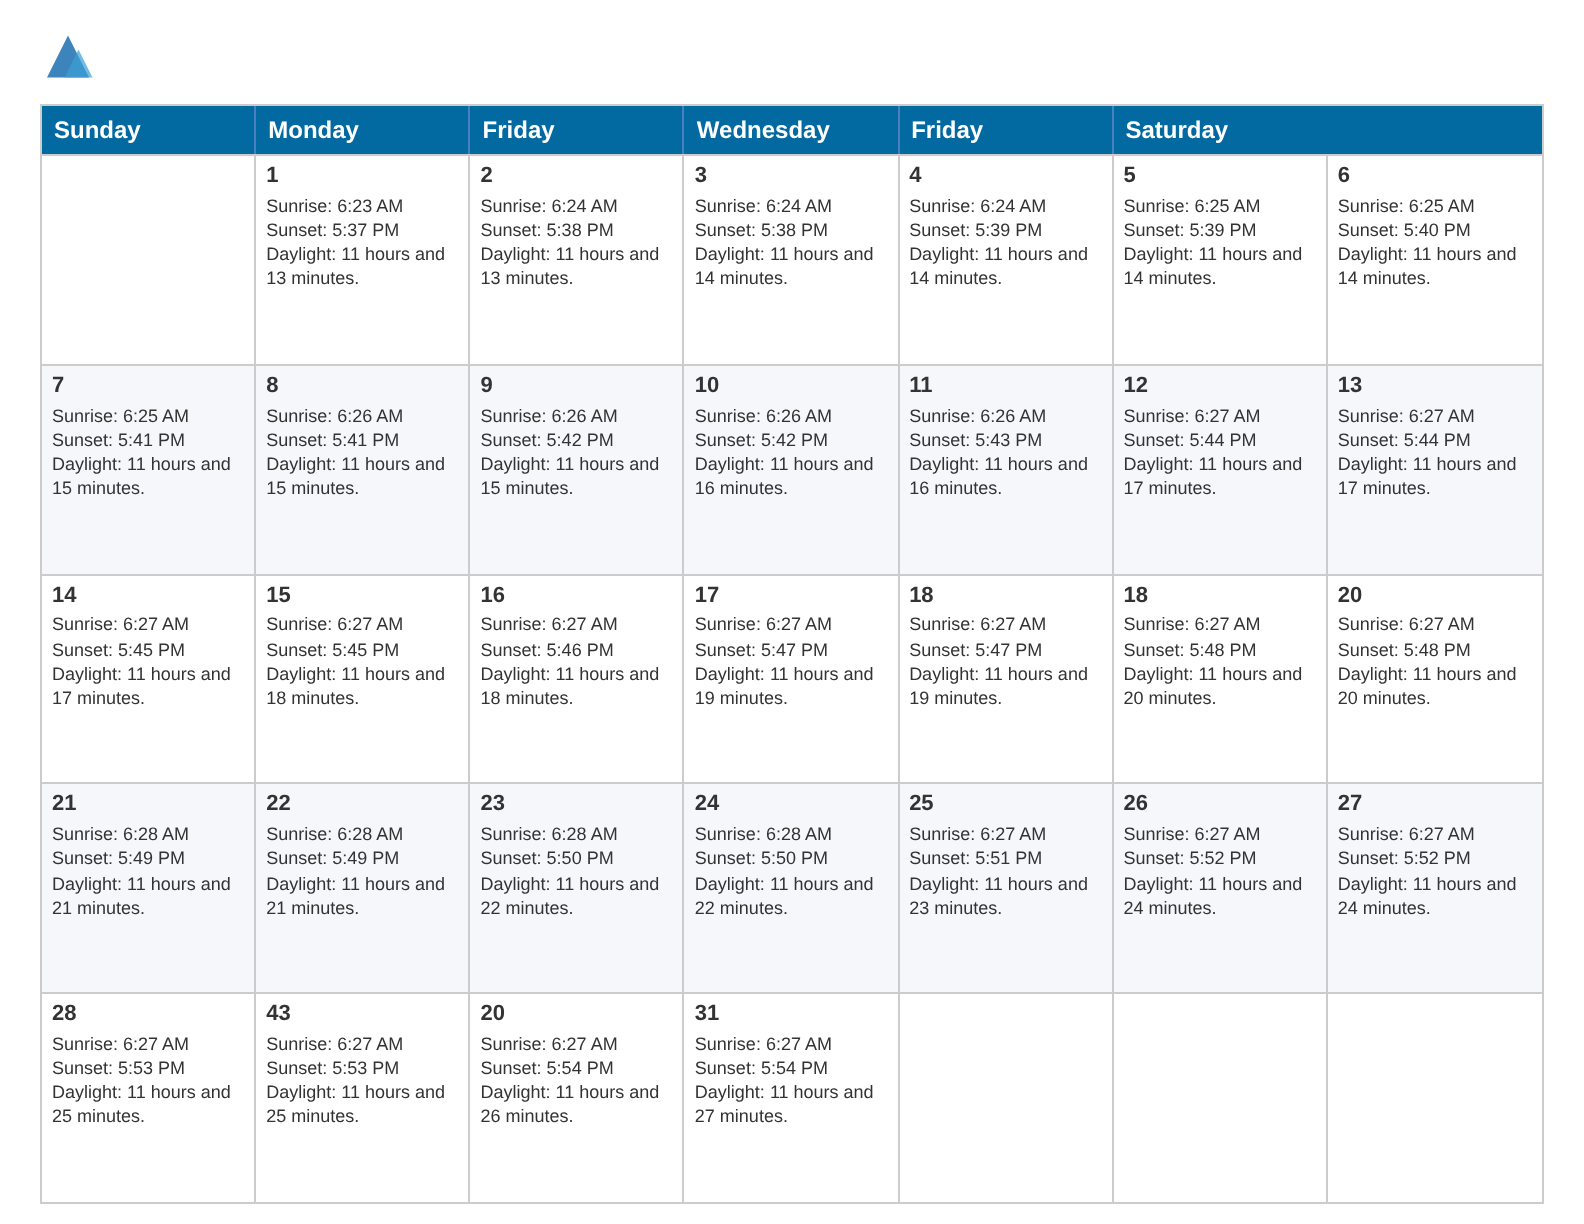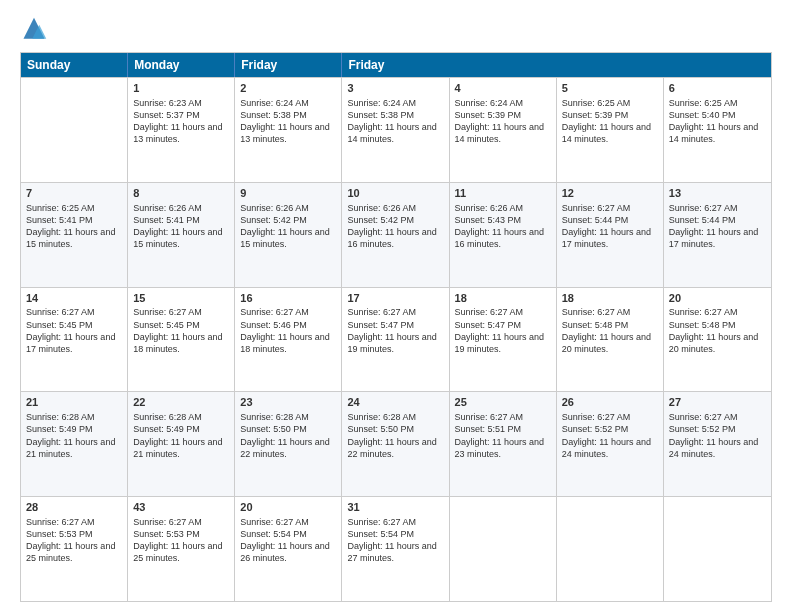--- a/index.html
+++ b/index.html
@@ -124,21 +124,23 @@
       <div class="month-title"></div>
       <div class="subtitle"></div>
     </div>
   </div>
 
   <div class="calendar">
     <div class="cal-header-row">
     <div class="cal-header-cell">Sunday</div>
         <div class="cal-header-cell">Monday</div>
         <div class="cal-header-cell">Friday</div>
+        <div class="cal-header-cell">Wednesday</div>
         <div class="cal-header-cell">Friday</div>
+        <div class="cal-header-cell">Saturday</div>
       </div>
     <div class="cal-body">
     <div class="cal-row">
           <div class="cal-cell empty"></div>
           <div class="cal-cell">
             <span class="day-num">1</span>
             <div class="cell-text">Sunrise: 6:23 AM<br>Sunset: 5:37 PM<br>Daylight: 11 hours and 13 minutes.</div>
           </div>
           <div class="cal-cell">
             <span class="day-num">2</span>

